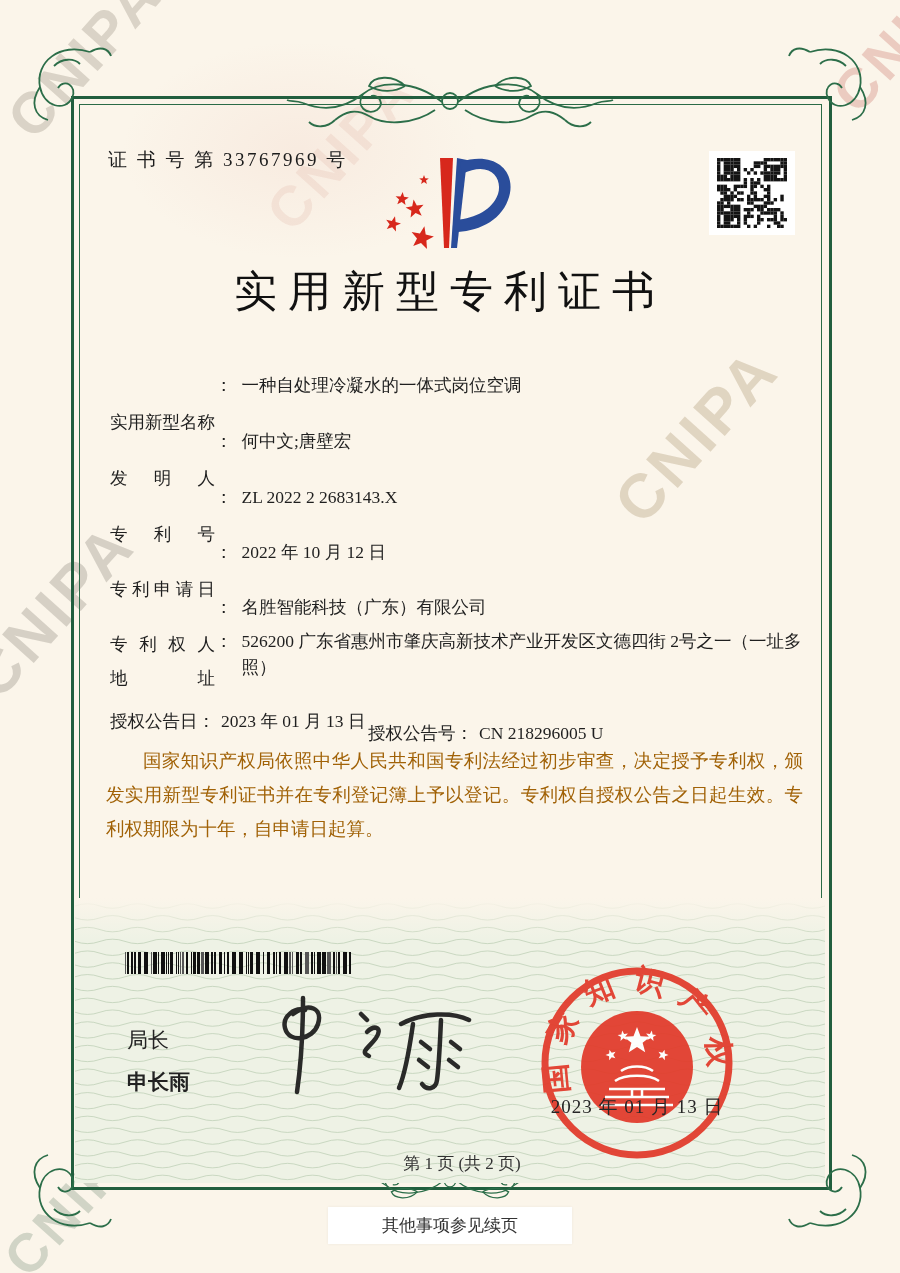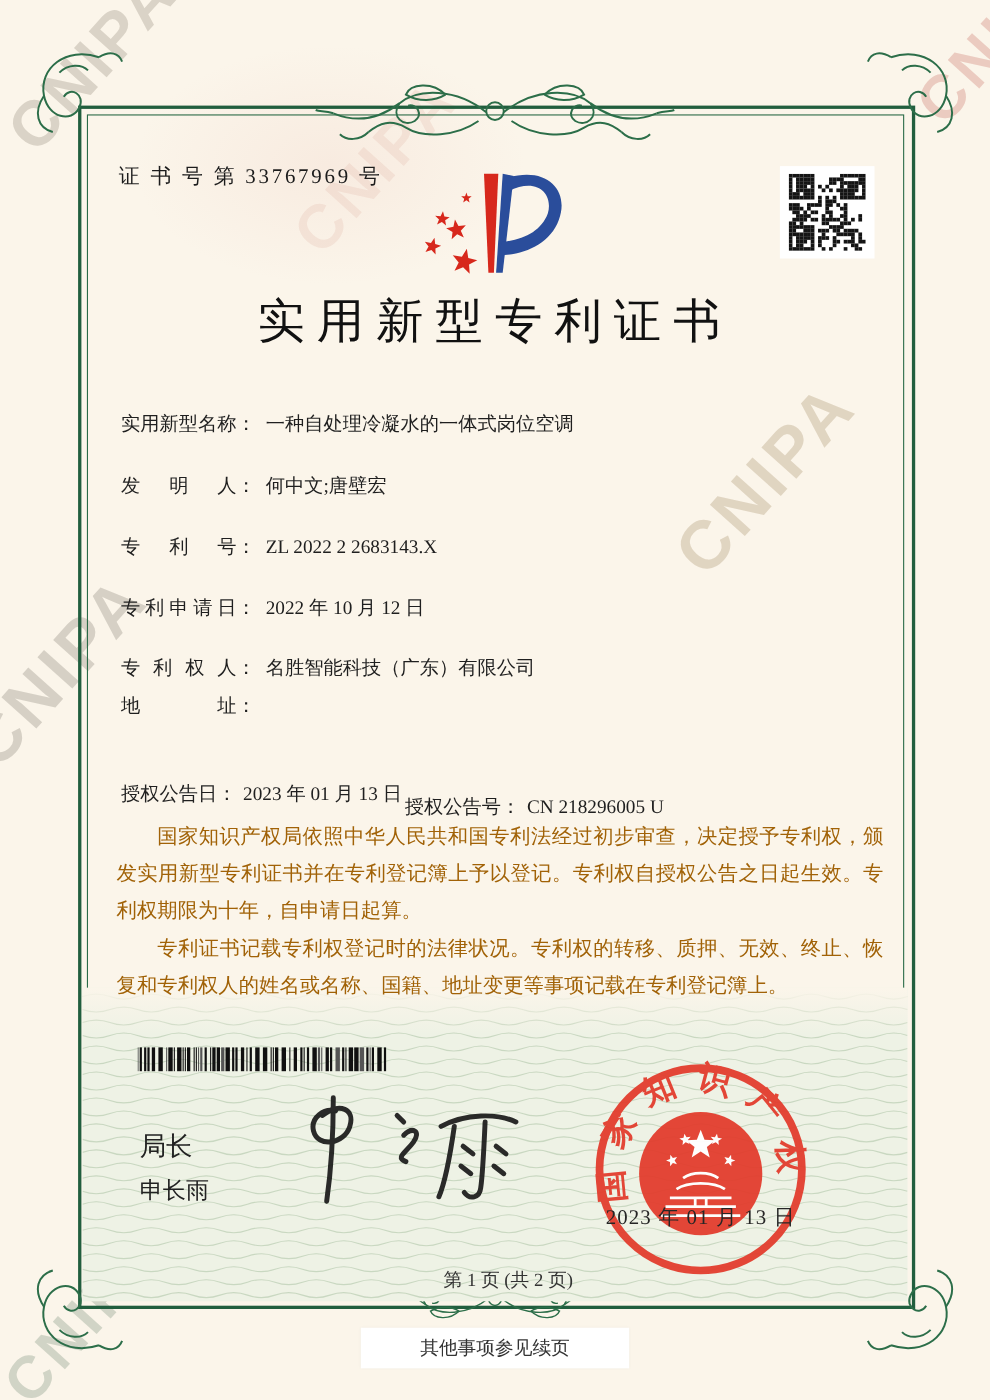--- a/index.html
+++ b/index.html
@@ -22,35 +22,35 @@
   .orn{position:absolute;stroke:#2c6e49;fill:none;}
   
   .cert-no{left:108px;top:147px;font-size:19px;letter-spacing:2.5px;color:#1c1c1c;}
   .logo{left:360px;top:148px;}
   .qr-box{left:709px;top:151px;width:86px;height:84px;background:#fff;}
   .qr-box svg{position:absolute;left:8px;top:7px;}
   .title{left:0;top:263px;width:900px;text-align:center;font-size:43px;font-weight:normal;
          letter-spacing:11px;color:#111;}
   
   .frow{position:absolute;left:110px;width:700px;font-size:17.5px;line-height:26px;display:flex;}
-  .flabel{display:inline-block;width:105px;text-align:justify;text-align-last:justify;flex:0 0 105px;}
+  .flabel{display:inline-block;width:105px;text-align:justify;text-align-last:justify;flex:0 0 105px;margin-top:37px;}
   .fcolon{flex:0 0 auto;}
   .fvalue{margin-left:9px;max-width:560px;}
   .r0{top:372px}.r1{top:428px}.r2{top:484px}.r3{top:539px}.r4{top:594px}.r5{top:628px}.r6{top:708px}
   .grant2{position:absolute;left:258px;display:flex;margin-top:12px;}
   
   .bodytxt{left:106px;top:744px;width:697px;font-size:18.5px;line-height:34px;color:#a16207;}
   .bodytxt p{margin:0;text-indent:2em;text-align:justify;}
   
   .green-band{left:75px;top:898px;width:750px;height:285px;background:#eef2e5;}
   .band-fade{left:75px;top:898px;width:750px;height:42px;
              background:linear-gradient(#fbf5ea,rgba(251,245,234,0));}
   .barcode{left:125px;top:952px;}
-  .director-title{left:127px;top:1026px;font-size:24px;color:#222;}
-  .director-name{left:127px;top:1068px;font-size:21px;color:#222;}
+  .director-title{left:127px;top:1026px;font-size:21px;color:#222;}
+  .director-name{left:127px;top:1068px;font-size:21px;color:#222;font-weight:bold;}
   .sig{left:255px;top:992px;}
   .seal{left:537px;top:963px;}
   .seal-date{left:537px;top:1094px;width:200px;text-align:center;font-size:19px;
              letter-spacing:1px;color:#262626;}
   .page-info{left:12px;top:1152px;width:900px;text-align:center;font-size:17px;color:#333;}
   .note-strip{left:328px;top:1207px;width:244px;height:37px;background:#ffffff;
               text-align:center;line-height:37px;font-size:17px;color:#333;
               box-shadow:0 0 3px rgba(0,0,0,.06);}
 </style>
 </head>
@@ -426,35 +426,35 @@
     <span class="fvalue">2022 年 10 月 12 日</span>
   </div>
   <div class="frow r4">
     <span class="flabel">专利权人</span>
       <span class="fcolon">：</span>
     <span class="fvalue">名胜智能科技（广东）有限公司</span>
   </div>
   <div class="frow r5">
     <span class="flabel">地址</span>
       <span class="fcolon">：</span>
+    <span class="fvalue">526200 广东省惠州市肇庆高新技术产业开发区文德四街 2号之一（一址多照）</span>
   </div>
   <div class="frow r6">
     <span>授权公告日</span>
       <span>：</span>
     <span style="margin-left:6px">2023 年 01 月 13 日</span>
     <span class="grant2">
       <span>授权公告号</span>
         <span>：</span>
       <span style="margin-left:6px">CN 218296005 U</span>
     </span>
   </div>
 
   <div class="abs bodytxt">
     <p>国家知识产权局依照中华人民共和国专利法经过初步审查，决定授予专利权，颁发实用新型专利证书并在专利登记簿上予以登记。专利权自授权公告之日起生效。专利权期限为十年，自申请日起算。</p>
-    <p>专利证书记载专利权登记时的法律状况。专利权的转移、质押、无效、终止、恢复和专利权人的姓名或名称、国籍、地址变更等事项记载在专利登记簿上。</p>
   </div>
 
   <div class="abs barcode">
     <svg id="barcode-svg" width="232" height="22">
         <rect x="0" y="0" width="1" height="22" fill="#555"></rect>
         <rect x="2" y="0" width="2" height="22" fill="#101010"></rect>
         <rect x="6" y="0" width="2" height="22" fill="#101010"></rect>
         <rect x="9" y="0" width="2" height="22" fill="#101010"></rect>
         <rect x="13" y="0" width="3" height="22" fill="#101010"></rect>
         <rect x="19" y="0" width="4" height="22" fill="#101010"></rect>

